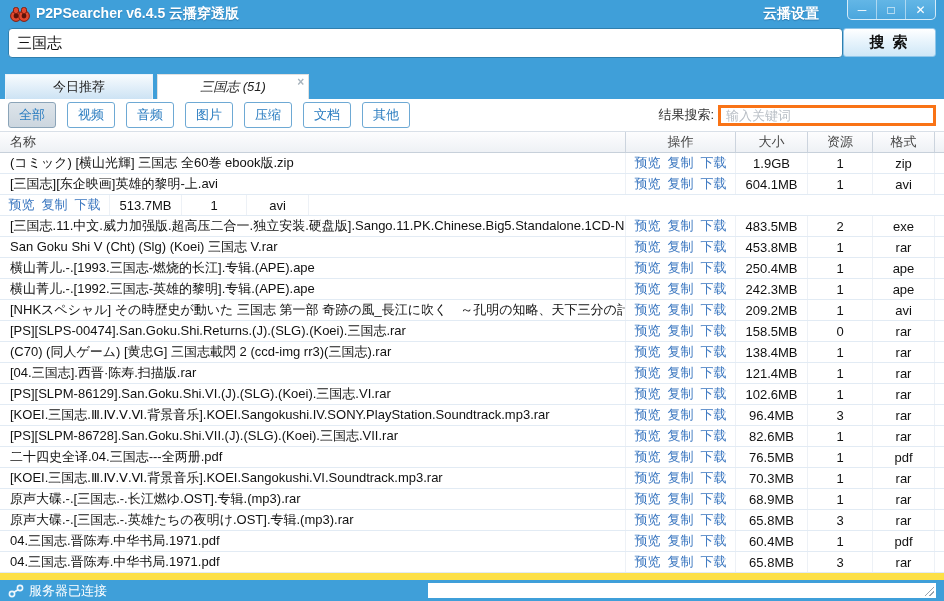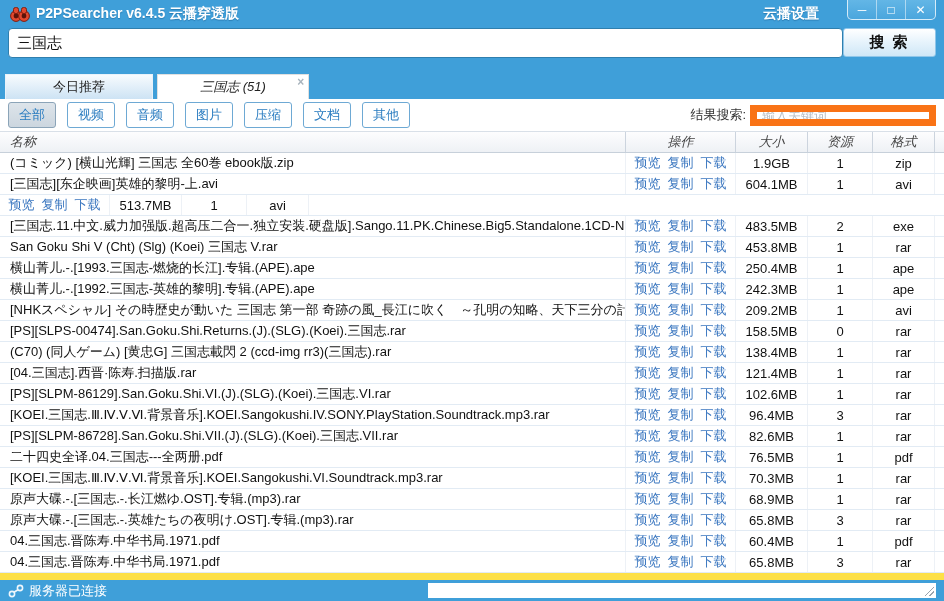--- a/index.html
+++ b/index.html
@@ -30,25 +30,25 @@
   .tab-close { position:absolute; top:1px; right:4px; font-size:12px; font-weight:bold; color:#a9b4bd; line-height:12px; cursor:pointer; }
 
   
   .content { flex:1; background:#fde047; display:flex; flex-direction:column; overflow:hidden; }
 
   .filter-row { height:32px; display:flex; align-items:center; padding:0 8px; background:#fff; }
   .filter-btn { min-width:40px; padding:3px 10px; margin-right:11px; border:1px solid #6ea9d4; border-radius:3px; background:#fff; color:#2a7cc0; font-size:13px; cursor:pointer; font-family:inherit; }
   .filter-btn.active { background:linear-gradient(#dde4ea,#ccd6df); border-color:#8ba4b8; }
   .filter-spacer { flex:1; }
   .result-search-label { font-size:13px; color:#333; margin-right:4px; }
-  .result-search-input { width:186px; height:21px; border:7px solid #f97316; font-size:13px; padding:0 5px; color:#333; outline:none; font-family:inherit; }
+  .result-search-input { width:218px; height:21px; border:3px solid #f97316; font-size:13px; padding:0 5px; color:#333; outline:none; font-family:inherit; }
   .result-search-input::placeholder { color:#b8bec5; }
 
   
-  .thead { height:22px; display:flex; background:linear-gradient(#fdfdfe,#eef1f5); border-top:1px solid #d9e0e8; border-bottom:1px solid #c7d0da; font-size:13px; color:#444; flex:0 0 auto;font-style:italic; }
+  .thead { height:22px; display:flex; background:linear-gradient(#fdfdfe,#eef1f5); border-top:1px solid #d9e0e8; border-bottom:1px solid #c7d0da; font-size:13px; color:#444; flex:0 0 auto; }
   .thead .c { border-right:1px solid #ccd4de; }
   .tbody { flex:1; overflow:hidden; }
   .trow { height:21px; display:flex; border-bottom:1px solid #e2ebf4; font-size:13px; color:#111; background:#fff; }
   .trow .c { border-right:1px solid #edf1f6; }
   .c { display:flex; align-items:center; justify-content:center; overflow:hidden; white-space:nowrap; }
   .c.name { flex:1; justify-content:flex-start; padding-left:10px; padding-right:4px; }
   .c.act  { width:110px; gap:7px; flex:0 0 auto; }
   .c.size { width:72px; flex:0 0 auto; }
   .c.cnt  { width:65px; flex:0 0 auto; }
   .c.fmt  { width:62px; flex:0 0 auto; }

